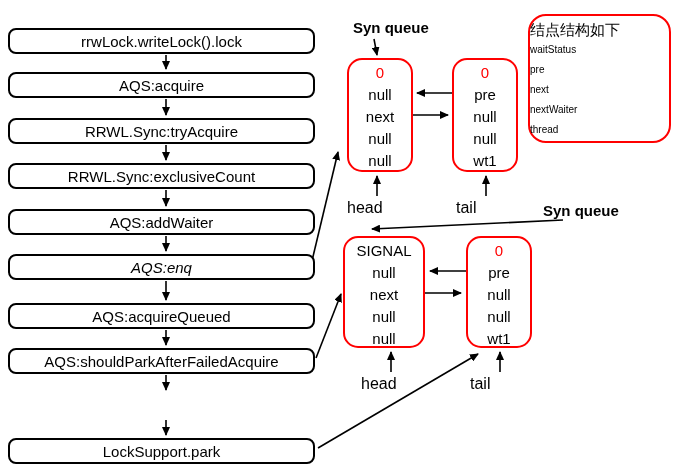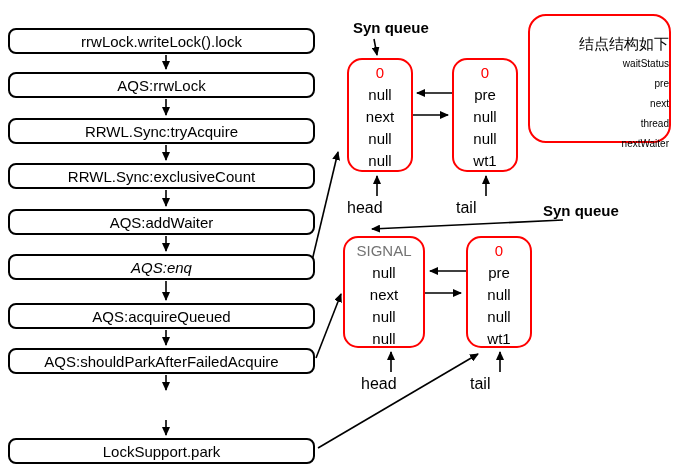--- a/index.html
+++ b/index.html
@@ -18,21 +18,21 @@
     position:absolute;border:2px solid #f00;border-radius:15px;background:#fff;
     box-sizing:border-box;text-align:center;font-size:15px;padding-top:2px;
   }
   .qnode .status{color:#f00;line-height:22px;font-size:15px;}
   .qnode .field{line-height:22px;}
   .qlabel{position:absolute;font-weight:bold;font-size:15px;white-space:nowrap;}
   .ptr{position:absolute;font-size:16px;width:60px;text-align:left;}
   .legend{
     position:absolute;left:528px;top:14px;width:143px;height:129px;
     border:2px solid #f00;border-radius:18px;background:#fff;
-    box-sizing:border-box;text-align:right;padding-top:17px;
+    box-sizing:border-box;text-align:left;padding-top:3px;
   }
   .legend .legend-title{font-size:15px;line-height:21px;}
   .legend .field{font-size:10px;line-height:20px;}
 </style>
 </head>
 <body>
 
 <div class="canvas">
 
   <svg class="arrows" viewBox="0 0 686 476">
@@ -67,21 +67,21 @@
 
     <line x1="391" y1="372" x2="391" y2="352" stroke="#000" stroke-width="1.6" marker-end="url(#ah)"></line>
     <line x1="500" y1="372" x2="500" y2="352" stroke="#000" stroke-width="1.6" marker-end="url(#ah)"></line>
 
     <line x1="311" y1="265" x2="338" y2="152" stroke="#000" stroke-width="1.6" marker-end="url(#ah)"></line>
     <line x1="316" y1="358" x2="341" y2="294" stroke="#000" stroke-width="1.6" marker-end="url(#ah)"></line>
     <line x1="318" y1="448" x2="478" y2="354" stroke="#000" stroke-width="1.6" marker-end="url(#ah)"></line>
   </svg>
 
   <div class="fbox" style="top: 28px; border-color: rgb(0, 0, 0);">rrwLock.writeLock().lock</div>
-  <div class="fbox" style="top: 72px; border-color: rgb(0, 0, 0);">AQS:rrwLock</div>
+  <div class="fbox" style="top: 72px; border-color: rgb(0, 0, 0);">AQS:acquire</div>
   <div class="fbox" style="top: 118px; border-color: rgb(0, 0, 0);">RRWL.Sync:tryAcquire</div>
   <div class="fbox" style="top: 163px; border-color: rgb(0, 0, 0);">RRWL.Sync:exclusiveCount</div>
   <div class="fbox" style="top: 209px; border-color: rgb(0, 0, 0);">AQS:addWaiter</div>
   <div class="fbox" style="top: 254px; border-color: rgb(0, 0, 0); font-style: italic;">AQS:enq</div>
   <div class="fbox" style="top: 348px; border-color: rgb(0, 0, 0);">AQS:shouldParkAfterFailedAcquire</div>
   <div class="fbox" style="top: 303px; border-color: rgb(0, 0, 0);">AQS:acquireQueued</div>
   <div class="fbox" style="top: 438px; border-color: rgb(0, 0, 0);">LockSupport.park</div>
 
   <div class="qlabel" style="left:353px;top:19px">Syn queue</div>
 
@@ -100,21 +100,21 @@
     <div class="field">null</div>
     <div class="field">wt1</div>
   </div>
 
   <div class="ptr" style="left:347px;top:199px">head</div>
   <div class="ptr" style="left:456px;top:199px">tail</div>
 
   <div class="qlabel" style="left:543px;top:202px">Syn queue</div>
 
   <div class="qnode" style="left: 343px; top: 236px; width: 82px; height: 112px; border-color: rgb(255, 0, 0);">
-    <div class="status" style="color: #737373;">SIGNAL</div>
+    <div class="status" style="color: #000000;">SIGNAL</div>
     <div class="field">null</div>
     <div class="field">next</div>
     <div class="field">null</div>
     <div class="field">null</div>
   </div>
 
   <div class="qnode" style="left: 466px; top: 236px; width: 66px; height: 112px; border-color: rgb(255, 0, 0);">
     <div class="status" style="color: rgb(255, 0, 0);">0</div>
     <div class="field">pre</div>
     <div class="field">null</div>
@@ -123,17 +123,17 @@
   </div>
 
   <div class="ptr" style="left:361px;top:375px">head</div>
   <div class="ptr" style="left:470px;top:375px">tail</div>
 
   <div class="legend" style="border-color: rgb(255, 0, 0);">
     <div class="legend-title">结点结构如下</div>
     <div class="field">waitStatus</div>
     <div class="field">pre</div>
     <div class="field">next</div>
+    <div class="field">nextWaiter</div>
     <div class="field">thread</div>
-    <div class="field">nextWaiter</div>
   </div>
 
 </div>
 
 </body></html>

